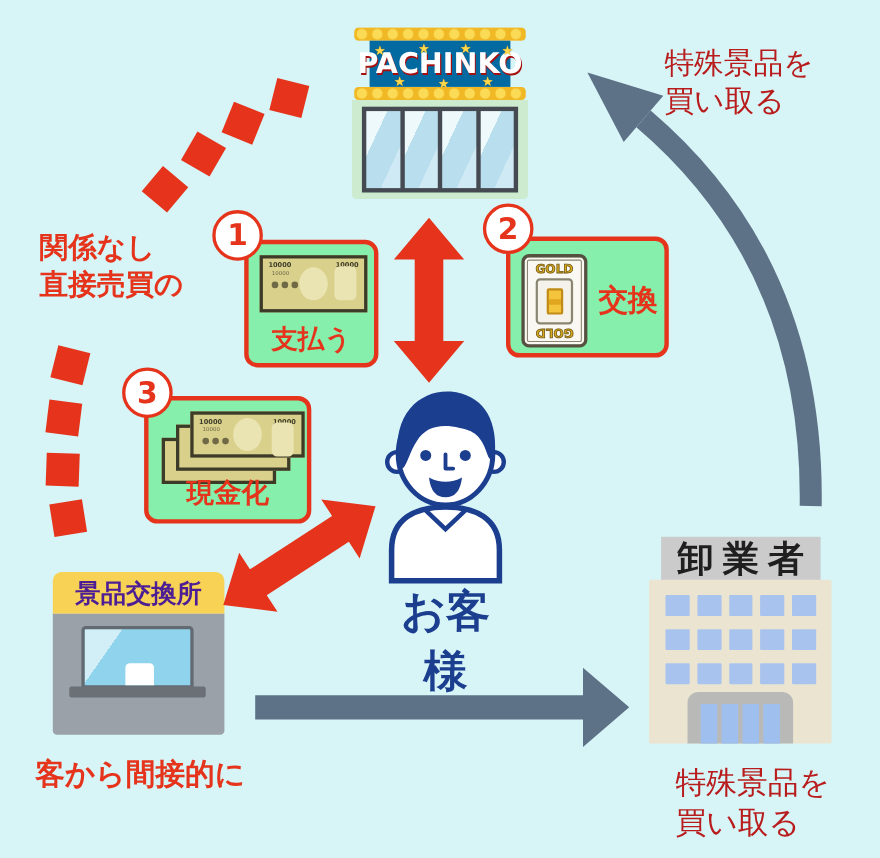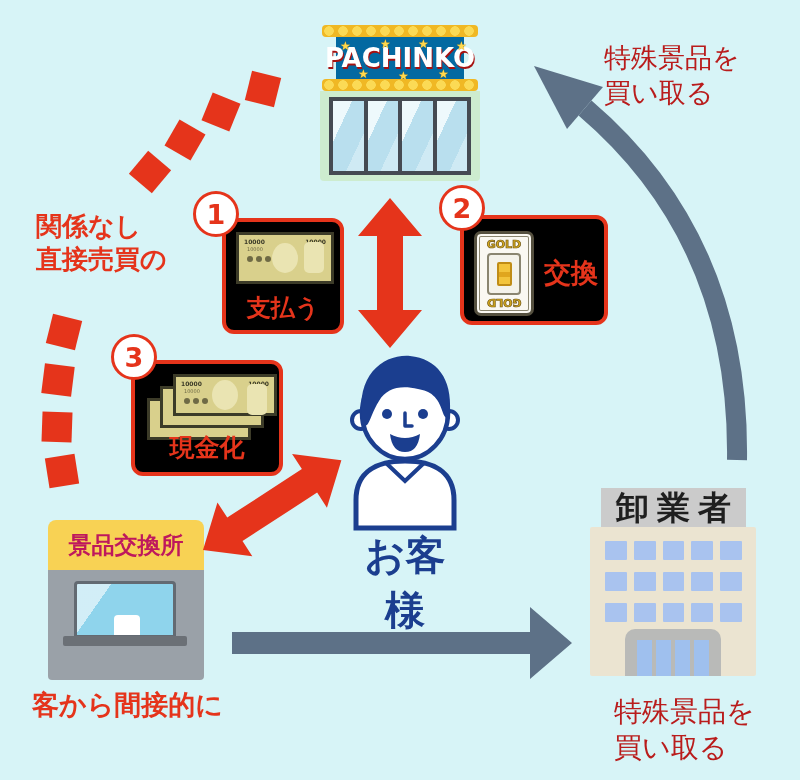--- a/index.html
+++ b/index.html
@@ -4,21 +4,21 @@
 <style>
   html,body{margin:0;padding:0}
   body{
     width:800px;height:780px;position:relative;overflow:hidden;
     background:#d7f4f7;
     font-family:"DejaVu Sans",sans-serif;
   }
   .abs{position:absolute}
 
   
-  .red-box{position:absolute;background:#000000;border:4px solid #e5341b;border-radius:12px;box-sizing:border-box}
+  .red-box{position:absolute;background:#86efac;border:4px solid #e5341b;border-radius:12px;box-sizing:border-box}
   .num-circle{position:absolute;width:46px;height:46px;border-radius:50%;background:#fff;border:3px solid #e5341b;
     color:#e5341b;font-weight:bold;font-size:27px;display:flex;align-items:center;justify-content:center;
     box-sizing:border-box;z-index:8}
   .red-label{color:#e5341b;font-weight:bold;text-align:center;position:absolute}
   .slate-text{color:#b91c1c;font-weight:normal;position:absolute;line-height:1.3}
   .red-note{color:#e5341b;font-weight:bold;position:absolute;line-height:1.28}
   .navy-label{color:#1b3e8f;font-weight:bold;position:absolute;text-align:center}
 
   
   .dash{position:absolute;width:30px;height:30px;background:#e5341b}
@@ -49,22 +49,22 @@
     display:flex;flex-direction:column;align-items:center;justify-content:space-between;padding:5px 0}
   .gold-text{font-size:11px;font-weight:bold;color:#d8ab1e;-webkit-text-stroke:.7px #6b5210;line-height:1}
   .gold-text.flip{transform:scale(-1,-1)}
   .gold-panel{width:34px;height:42px;background:#f4f2ea;border:2px solid #8a8570;border-radius:4px;
     display:flex;align-items:center;justify-content:center;box-sizing:border-box}
   .gold-bar{width:15px;height:24px;background:#f3c43c;border:2px solid #c08c16;border-radius:2px;position:relative;box-sizing:border-box}
   .gold-band{position:absolute;left:0;top:8px;width:100%;height:5px;background:#e0a61e}
 
   
   #exchange-shop{left:48px;top:520px;width:156px;height:156px;z-index:3}
-  .k-sign{height:50px;background:#f8d254;border-radius:8px 8px 0 0;display:flex;align-items:center;justify-content:center;
-    font-size:23px;font-weight:bold;color:#be185d}
+  .k-sign{height:38px;background:#f8d254;border-radius:8px 8px 0 0;display:flex;align-items:center;justify-content:center;
+    font-size:23px;font-weight:bold;color:#4c1d95}
   .k-body{height:110px;background:#9aa1a8;border-radius:0 0 4px 4px;position:relative}
   .k-window{position:absolute;left:26px;top:11px;width:102px;height:57px;border:3px solid #636a72;border-radius:4px 4px 0 0;
     box-sizing:border-box;background:linear-gradient(125deg,rgba(255,255,255,.6) 0 26%,rgba(255,255,255,0) 26%),#8fd4ec}
   .k-opening{position:absolute;left:37px;bottom:0;width:26px;height:20px;background:#fff;border-radius:4px 4px 0 0}
   .k-ledge{position:absolute;left:15px;top:66px;width:124px;height:10px;background:#6b7076;border-radius:2px}
 
   
   #wholesaler{left:590px;top:488px;width:166px;height:188px;z-index:3}
   .w-sign{position:absolute;left:11px;top:0;width:145px;height:40px;background:#cbcbcb;display:flex;align-items:center;
     justify-content:center;font-size:33px;font-weight:bold;color:#1f1f1f;letter-spacing:8px;text-indent:8px}

